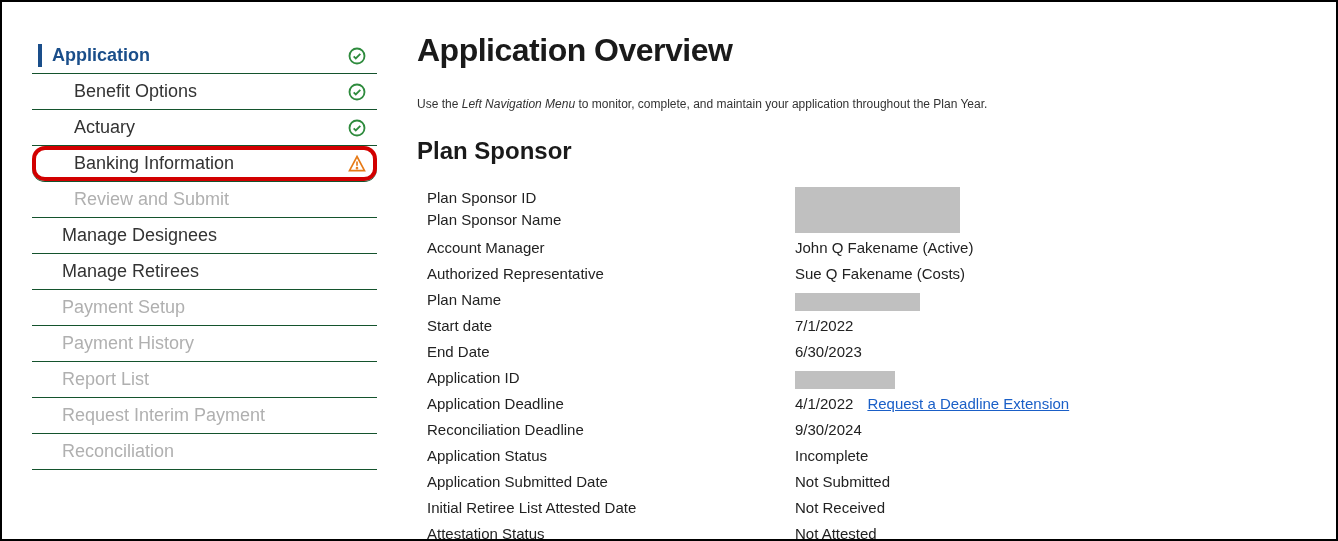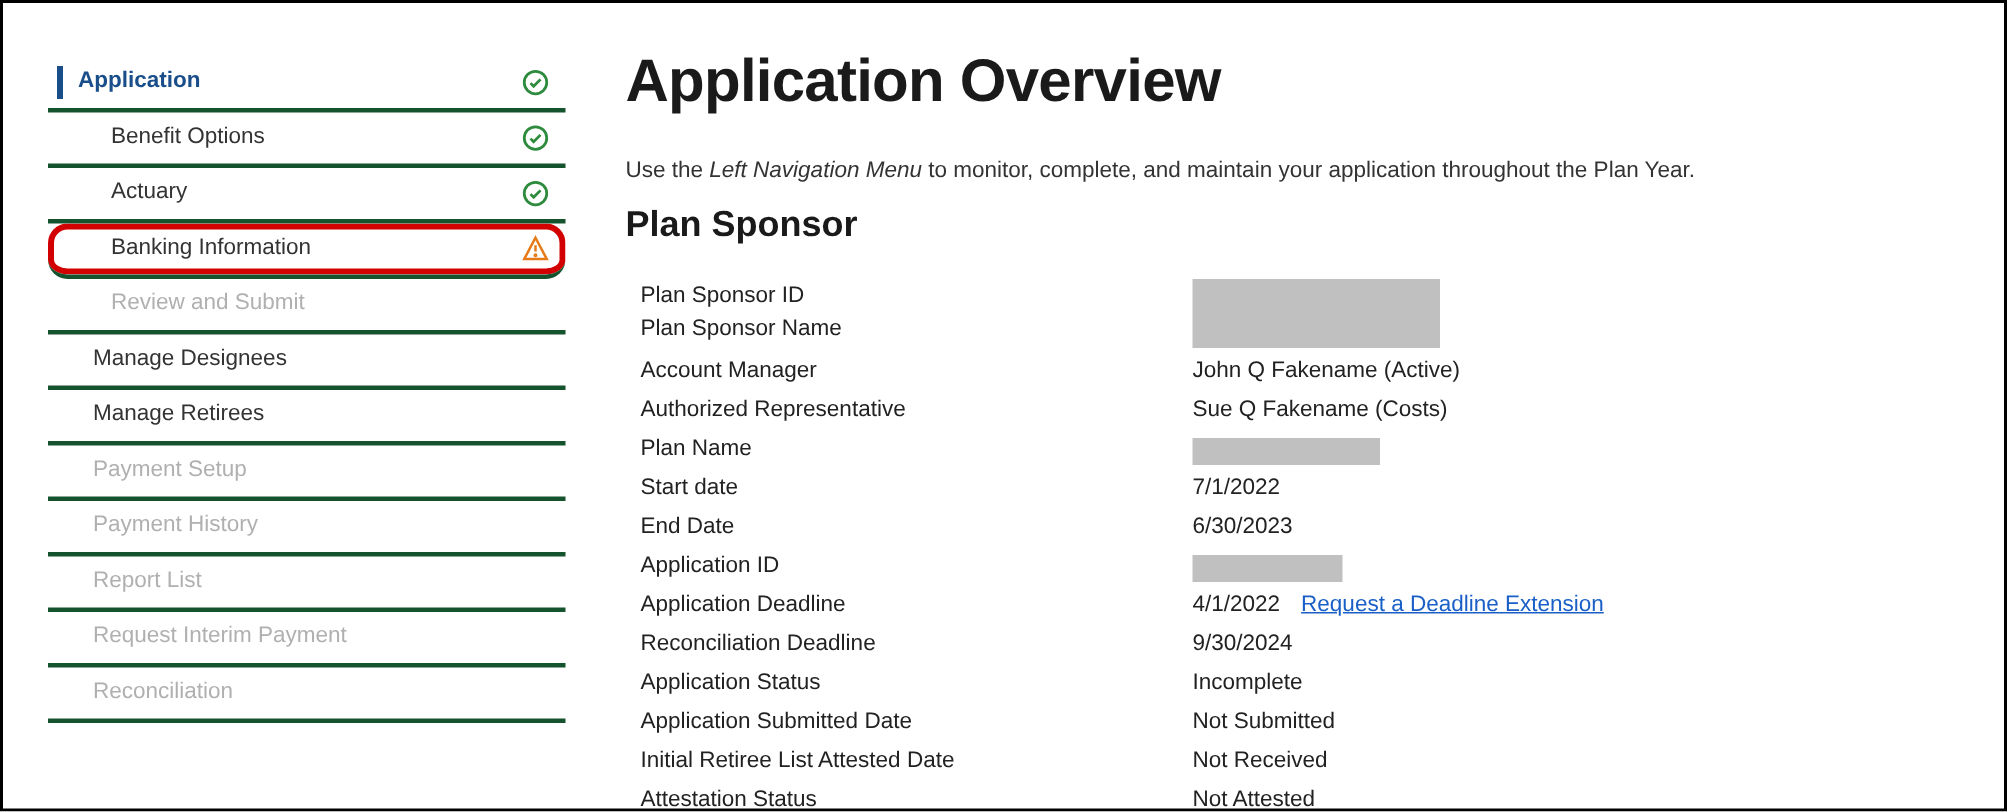--- a/index.html
+++ b/index.html
@@ -21,25 +21,25 @@
   
   .sidebar {
     width: 345px;
     flex-shrink: 0;
     margin-right: 40px;
     margin-top: 6px;
   }
   .nav-item {
     position: relative;
     display: flex;
-    align-items: flex-start;
+    align-items: flex-end;
     justify-content: space-between;
     padding: 7px 10px 7px 30px;
-    border-bottom: 3px solid #14532d;
-    font-size: 15px;
+    border-bottom: 1px solid #14532d;
+    font-size: 18px;
     color: #333;
     cursor: pointer;
     min-height: 20px;
   }
   .nav-item.top {
     padding-left: 20px;
     font-weight: 700;
     color: #1a4e8a;
   }
   .nav-item.top::before {
@@ -68,30 +68,30 @@
     height: 20px;
     align-items: center;
     justify-content: center;
   }
   
   .main {
     flex: 1;
     padding-top: 0;
   }
   .page-title {
-    font-size: 40px;
+    font-size: 32px;
     font-weight: 800;
     color: #1a1a1a;
     margin: 0 0 28px 0;
     letter-spacing: -0.5px;
   }
   .intro {
-    font-size: 15px;
+    font-size: 12px;
     color: #333;
-    margin-bottom: 14px;
+    margin-bottom: 26px;
   }
   .intro em {
     font-style: italic;
     color: #333;
   }
   .section-title {
     font-size: 24px;
     font-weight: 800;
     color: #1a1a1a;
     margin: 0 0 20px 0;

